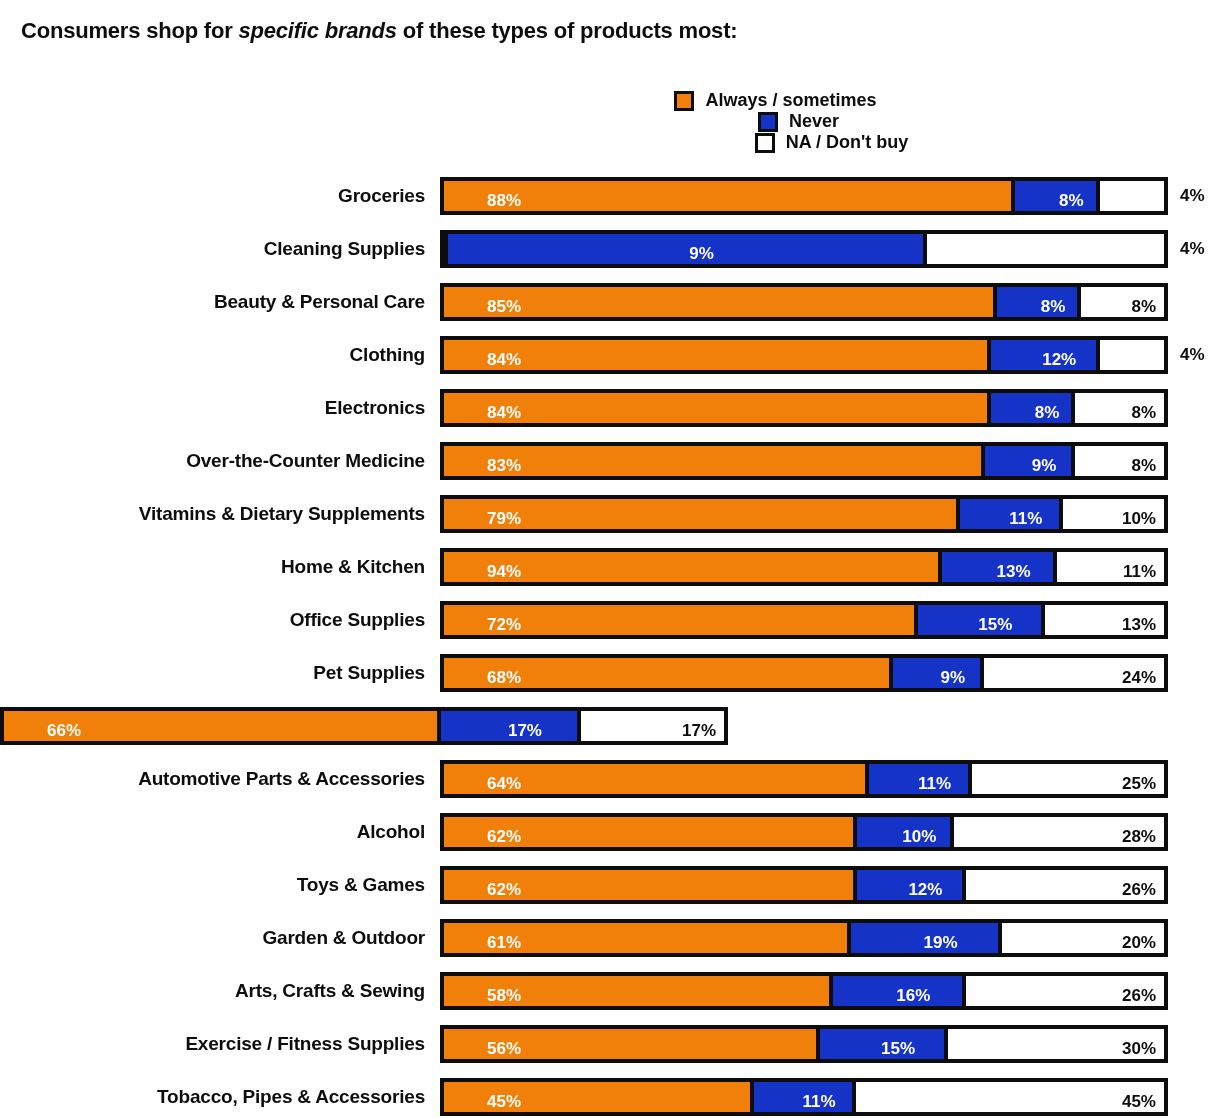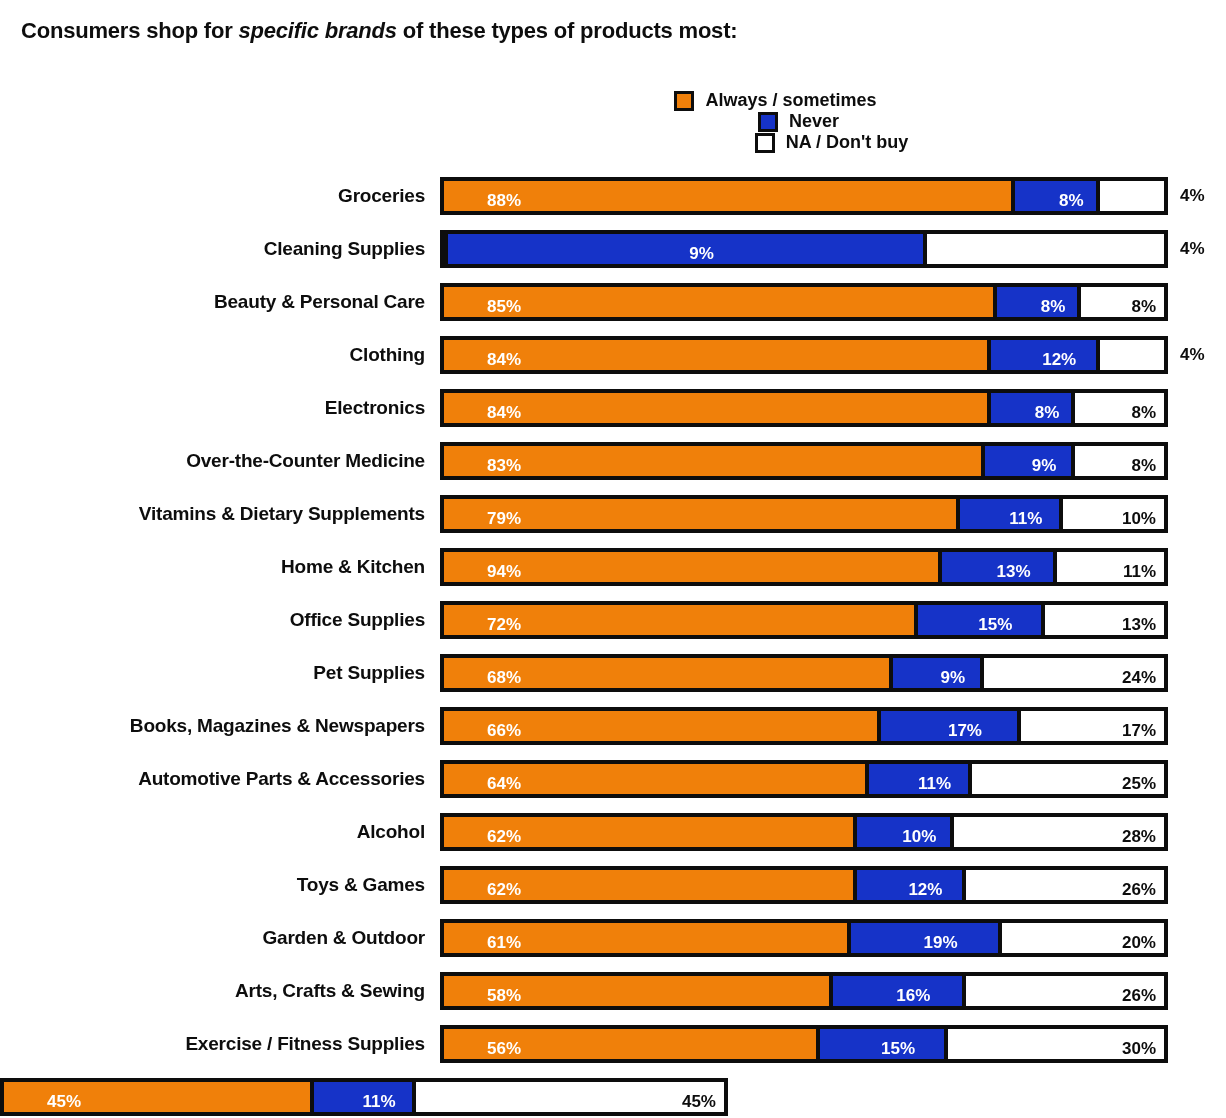--- a/index.html
+++ b/index.html
@@ -262,21 +262,20 @@
         <span class="seg-label">9%</span>
       </div>
       <div class="seg na" style="flex-grow: 23;">
         <span class="seg-label">24%</span>
       </div>
     </div>
     <div class="outside"></div>
   </div>
 
   <div class="row">
-    <div class="cat">Books, Magazines &amp; Newspapers</div>
     <div class="bar">
       <div class="seg always" style="flex-grow: 66;">
         <span class="seg-label">66%</span>
       </div>
       <div class="seg never" style="flex-grow: 17;">
         <span class="seg-label">17%</span>
       </div>
       <div class="seg na" style="flex-grow: 17;">
         <span class="seg-label">17%</span>
       </div>
@@ -374,20 +373,21 @@
         <span class="seg-label">15%</span>
       </div>
       <div class="seg na" style="flex-grow: 29;">
         <span class="seg-label">30%</span>
       </div>
     </div>
     <div class="outside"></div>
   </div>
 
   <div class="row">
+    <div class="cat">Tobacco, Pipes &amp; Accessories</div>
     <div class="bar">
       <div class="seg always" style="flex-grow: 45;">
         <span class="seg-label">45%</span>
       </div>
       <div class="seg never" style="flex-grow: 11;">
         <span class="seg-label">11%</span>
       </div>
       <div class="seg na" style="flex-grow: 44;">
         <span class="seg-label">45%</span>
       </div>

